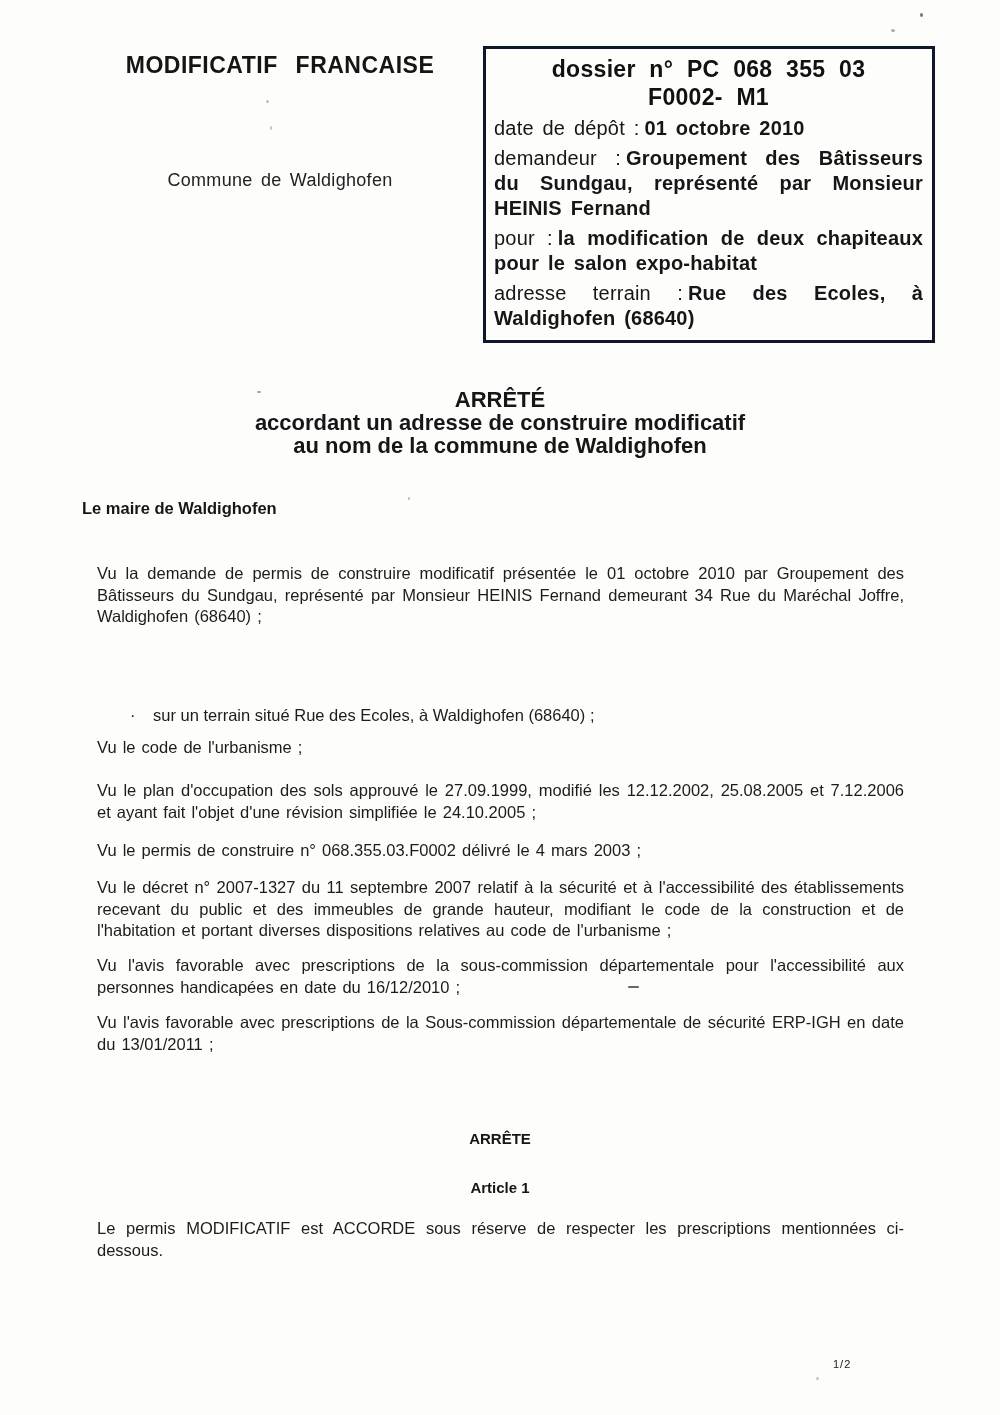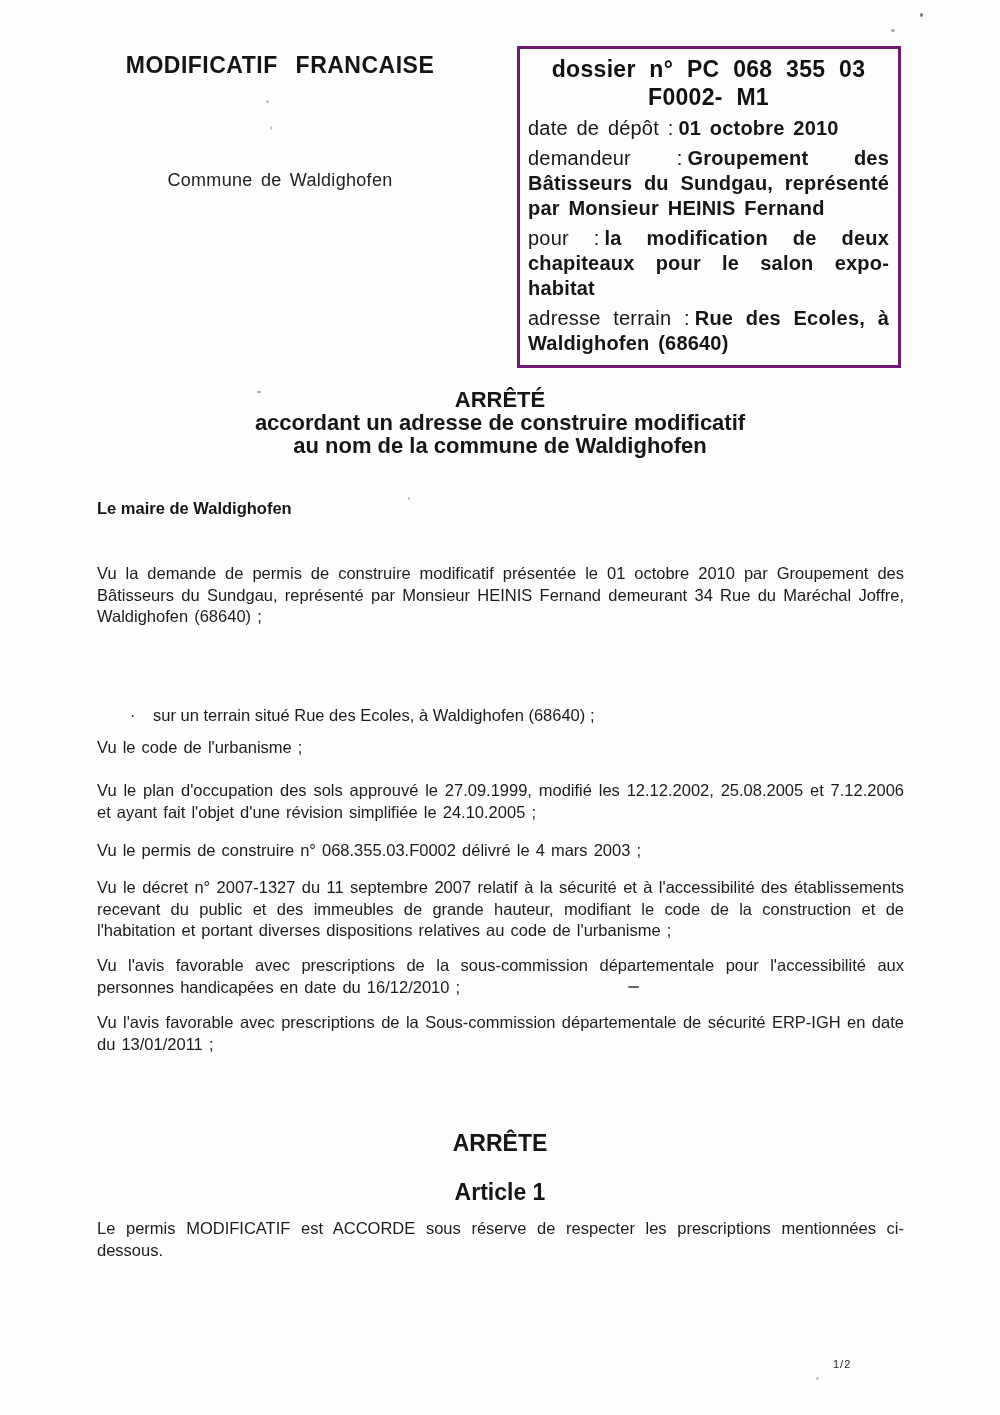--- a/index.html
+++ b/index.html
@@ -15,58 +15,58 @@
     position:absolute; left:0; top:52px; width:560px;
     text-align:center; font-weight:bold; font-size:23px;
     letter-spacing:0.5px; word-spacing:11px; color:#151515;
   }
   .commune {
     position:absolute; left:0; top:170px; width:560px;
     text-align:center; font-size:18px; letter-spacing:0.3px; word-spacing:3px;
     color:#222;
   }
   .dossier-box {
-    position:absolute; left:517px; top:46px; width:384px;
+    position:absolute; left:483px; top:46px; width:452px;
     box-sizing:border-box;
-    border:3px solid #701a75;
+    border:3px solid #0f172a;
     padding:6px 9px 9px 8px;
   }
   .box-title {
     margin:0; text-align:center; font-weight:bold;
     font-size:23px; line-height:28px;
     word-spacing:7px; letter-spacing:0.3px; color:#111;
   }
   .field {
     margin:5px 0 0 0; font-size:20px; line-height:25px;
     text-align:justify; letter-spacing:0.2px; word-spacing:3px; color:#161616;
   }
   .field .label { font-weight:normal; margin-right:5px; }
   .field .value { font-weight:bold; }
   .title-block {
     position:absolute; left:97px; top:388px; width:806px;
     text-align:center; font-weight:bold; font-size:22px; line-height:23px;
     color:#161616; margin:0;
   }
   .intro {
-    position:absolute; left:97px; top:499px; width:806px;
+    position:absolute; left:82px; top:499px; width:806px;
     font-weight:bold; font-size:16.5px; margin:0; color:#161616;
   }
   .clause {
     position:absolute; left:97px; width:807px; margin:0;
     font-size:16.5px; line-height:21.5px;
     text-align:justify; word-spacing:1.5px; color:#1c1c1c;
   }
   .bullet {
     position:absolute; left:130px; width:774px; margin:0;
     font-size:16.5px; line-height:21px; color:#1c1c1c;
   }
   .bullet .dot { display:inline-block; width:23px; color:#1c1c1c; }
   .center-heading {
     position:absolute; left:97px; width:806px; margin:0;
-    text-align:center; font-weight:bold; font-size:23px; color:#161616;
+    text-align:center; font-weight:bold; font-size:15px; color:#161616;
   }
   .final-para {
     position:absolute; left:97px; top:1218px; width:807px; margin:0;
     font-size:16.5px; line-height:21.5px; text-align:justify;
     word-spacing:1.5px; color:#1c1c1c;
   }
   .page-num {
     position:absolute; left:833px; top:1358px;
     font-size:11px; letter-spacing:1px; color:#222;
   }

